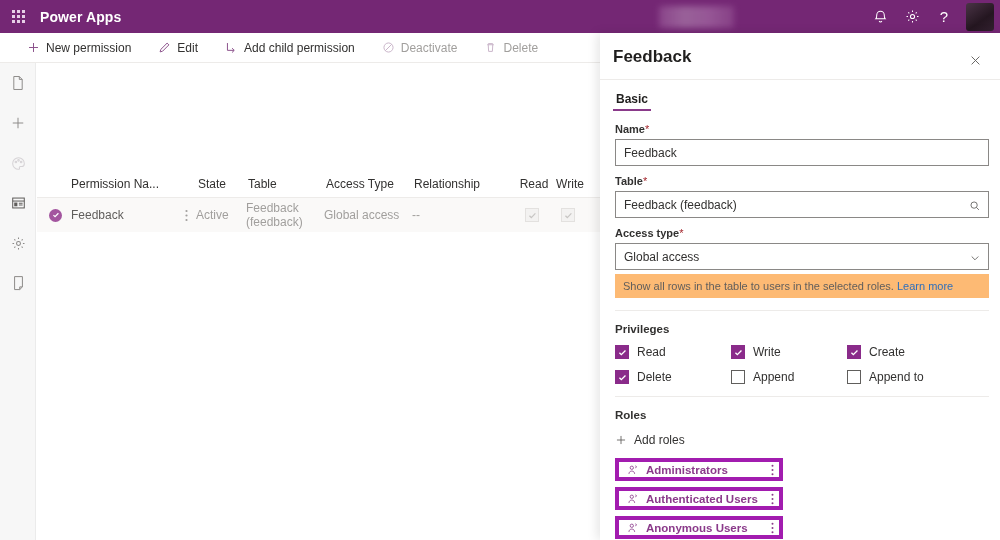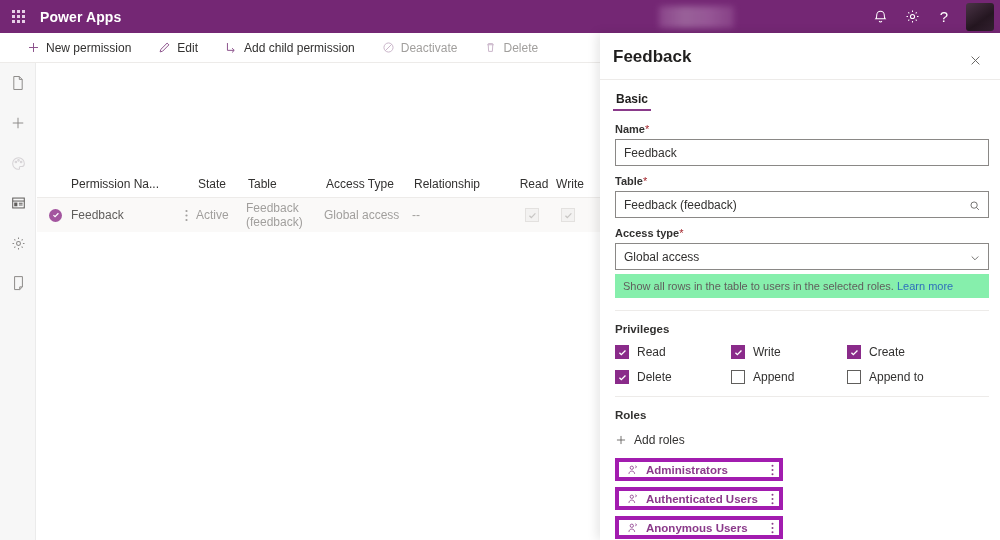--- a/index.html
+++ b/index.html
@@ -103,21 +103,21 @@
 
   .pbody { padding:10px 11px 0 15px; }
   .fld { margin-bottom:9px; }
   .lbl { font-size:11px; font-weight:bold; color:#323130; margin-bottom:4px; }
   .req { color:#a4262c; font-weight:normal; }
   .ctl { position:relative; height:27px; border:1px solid #8a8886; background:#ffffff;
          display:flex; align-items:center; padding:0 28px 0 8px; }
   .ctl .val { font-size:12px; color:#323130; }
   .ctl .tail { position:absolute; right:7px; top:0; height:27px; display:flex; align-items:center;
                color:#605e5c; cursor:pointer; }
-  .helpbar { background:#86efac; padding:6px 8px; font-size:11px; color:#605e5c; margin-top:4px; }
+  .helpbar { background:#fdba74; padding:6px 8px; font-size:11px; color:#605e5c; margin-top:4px; }
   .helpbar a { color:#2f6fbb; text-decoration:none; }
   .hr { height:1px; background:#edebe9; margin:12px 0 0 0; }
 
   .sect-title { font-size:11.5px; font-weight:bold; color:#323130; margin:12px 0 10px 0; }
   .privgrid { display:grid; grid-template-columns:116px 116px 1fr; row-gap:11px; }
   .priv { display:flex; align-items:center; gap:8px; cursor:pointer; }
   .box { width:14px; height:14px; border:1px solid #605e5c; background:#ffffff;
          display:flex; align-items:center; justify-content:center; flex:0 0 auto; }
   .box.on { background:#8a2b8a; border-color:#8a2b8a; }
   .priv span { font-size:12px; color:#323130; }

